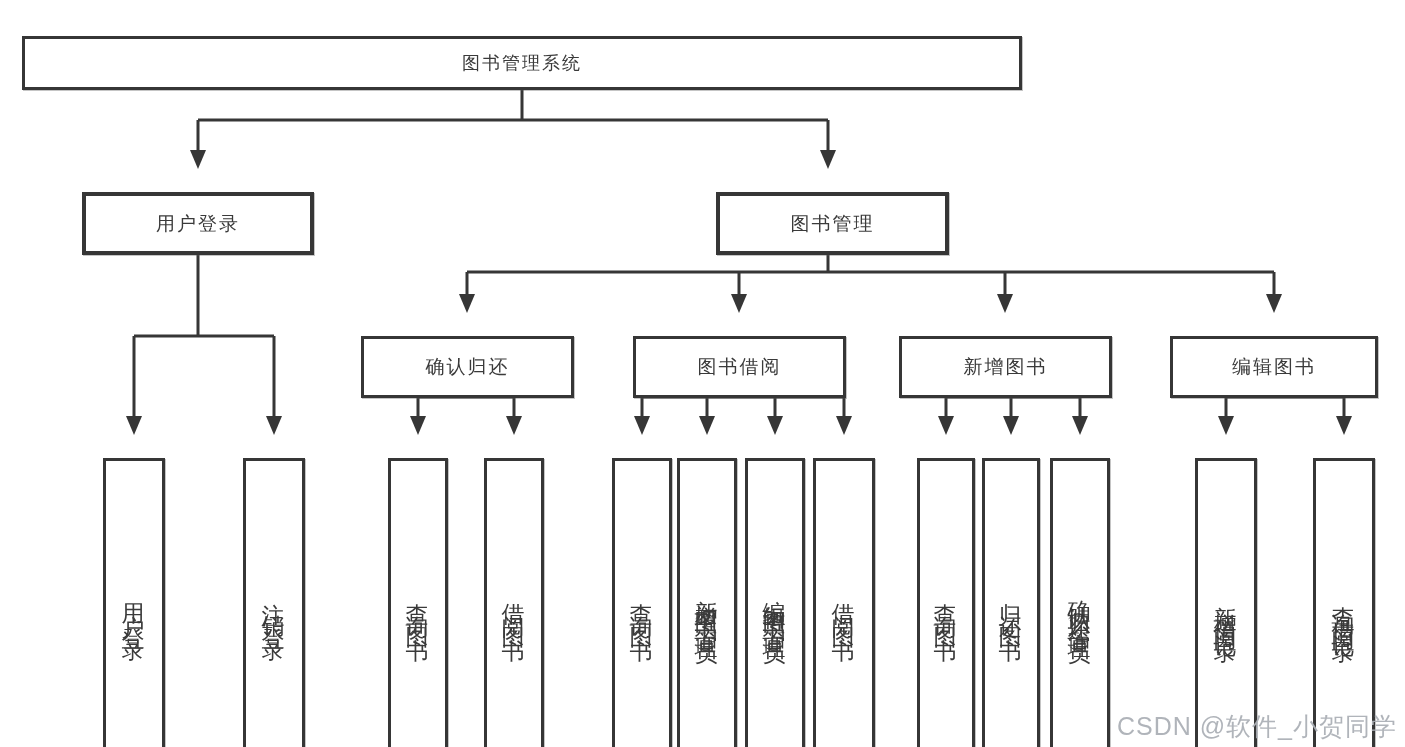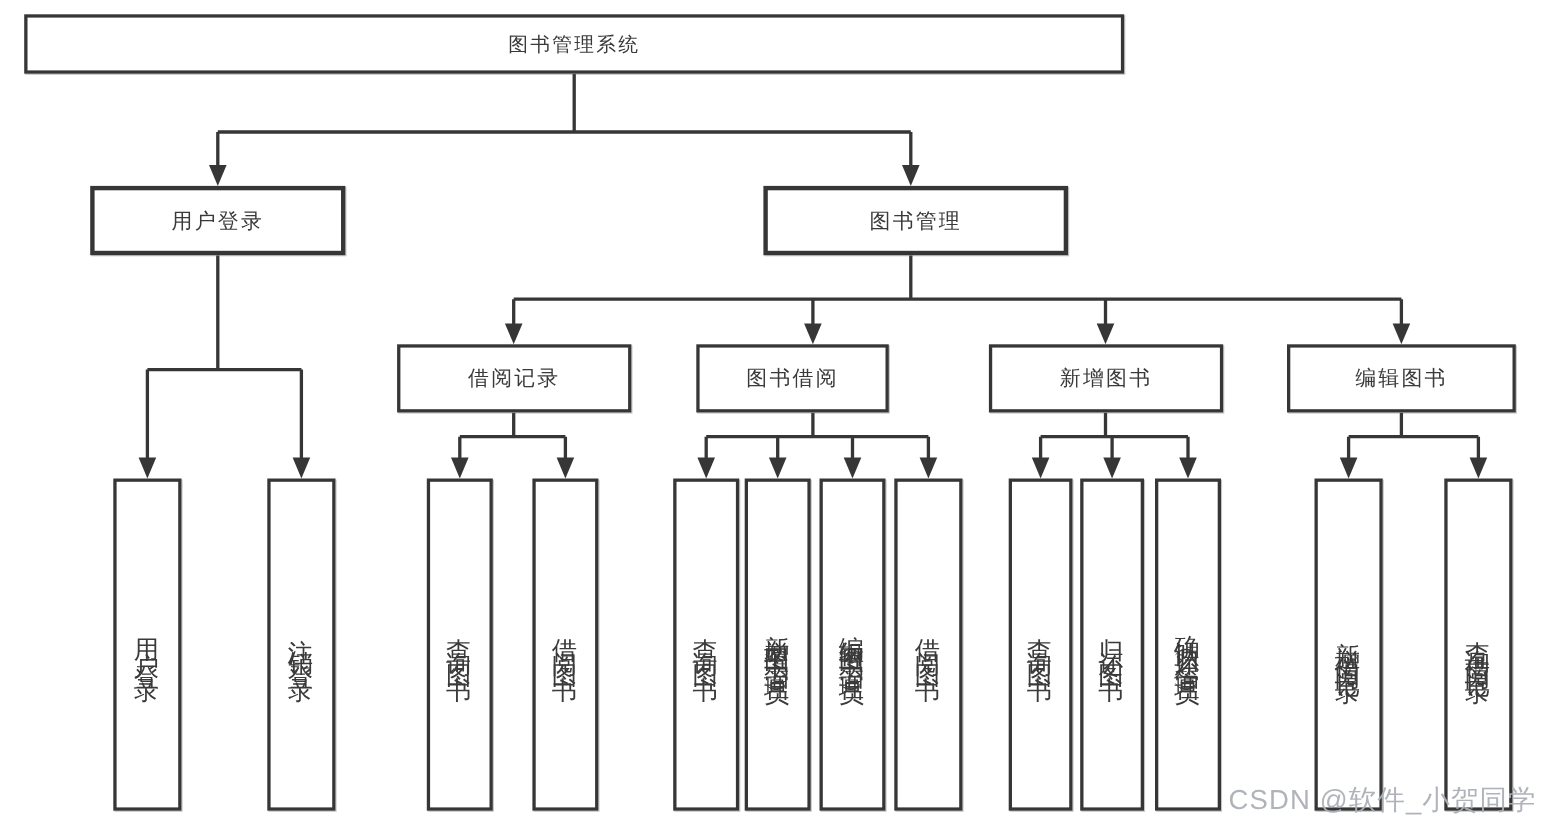--- a/index.html
+++ b/index.html
@@ -24,20 +24,21 @@
   }
   .node {
     position: absolute;
     box-sizing: border-box;
     background: #ffffff;
     border: 3px solid #363636;
     box-shadow: 1px 1px 0 rgba(90,90,90,0.35);
     display: flex;
     align-items: center;
     justify-content: center;
+    margin-top: 23px;
   }
   .node.lvl2 { border-width: 4px; }
   .hlbl {
     font-size: 19px;
     letter-spacing: 2px;
     white-space: nowrap;
     color: #3a3a3a;
   }
   .root-box .hlbl { font-size: 18px; }
   .leaf {
@@ -114,28 +115,28 @@
     </g>
   </svg>
 
   <div class="node root-box" style="left:22px; top:13px; width:1000px; height:54px;">
     <span class="hlbl">图书管理系统</span>
   </div>
 
   <div class="node lvl2" style="left:82px; top:169px; width:232px; height:63px;">
     <span class="hlbl">用户登录</span>
   </div>
-  <div class="node lvl2" style="left:694px; top:169px; width:277px; height:63px;">
+  <div class="node lvl2" style="left:716px; top:169px; width:233px; height:63px;">
     <span class="hlbl">图书管理</span>
   </div>
 
   <div class="node" style="left:361px; top:313px; width:213px; height:62px;">
-    <span class="hlbl">借阅记录</span>
+    <span class="hlbl">确认归还</span>
   </div>
-  <div class="node" style="left:633px; top:313px; width:175px; height:62px;">
+  <div class="node" style="left:633px; top:313px; width:213px; height:62px;">
     <span class="hlbl">图书借阅</span>
   </div>
   <div class="node" style="left:899px; top:313px; width:213px; height:62px;">
     <span class="hlbl">新增图书</span>
   </div>
   <div class="node" style="left:1170px; top:313px; width:208px; height:62px;">
     <span class="hlbl">编辑图书</span>
   </div>
 
   <div class="node leaf" style="left:103px; width:62px;">

